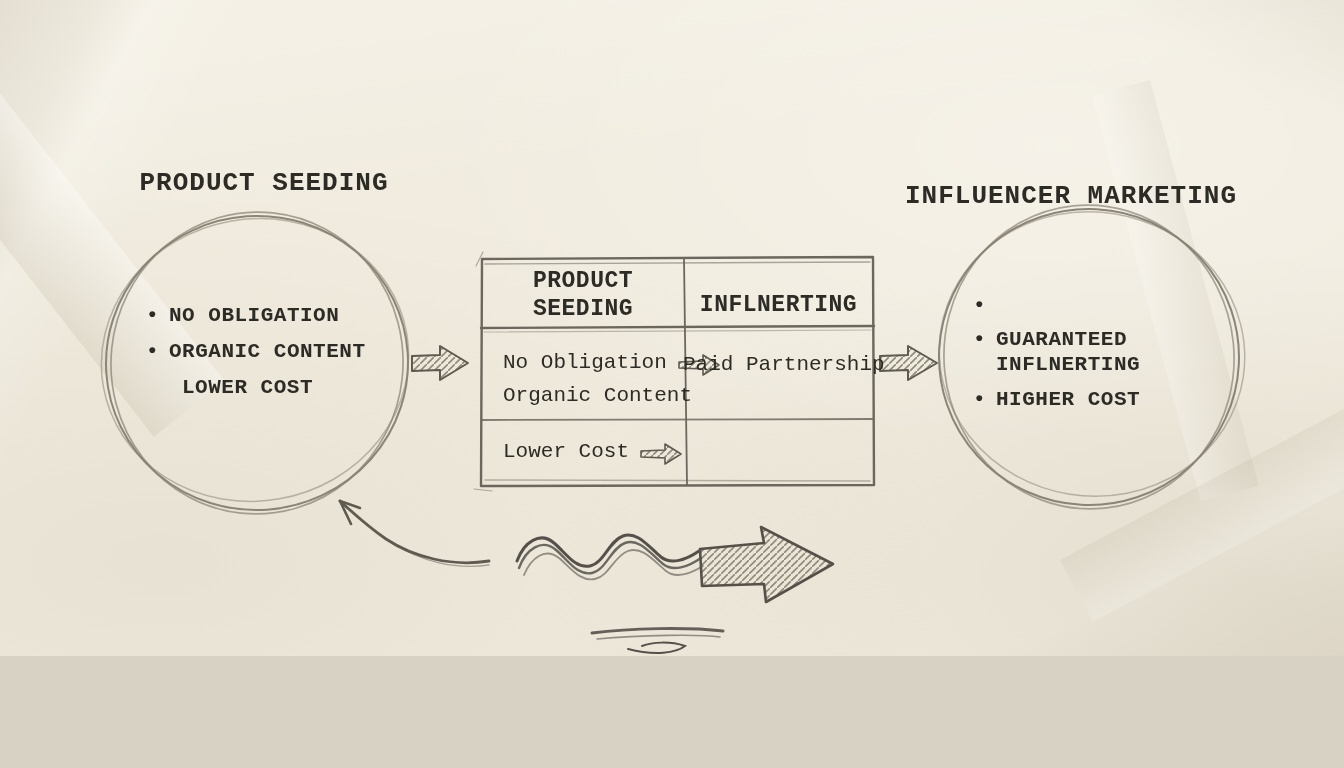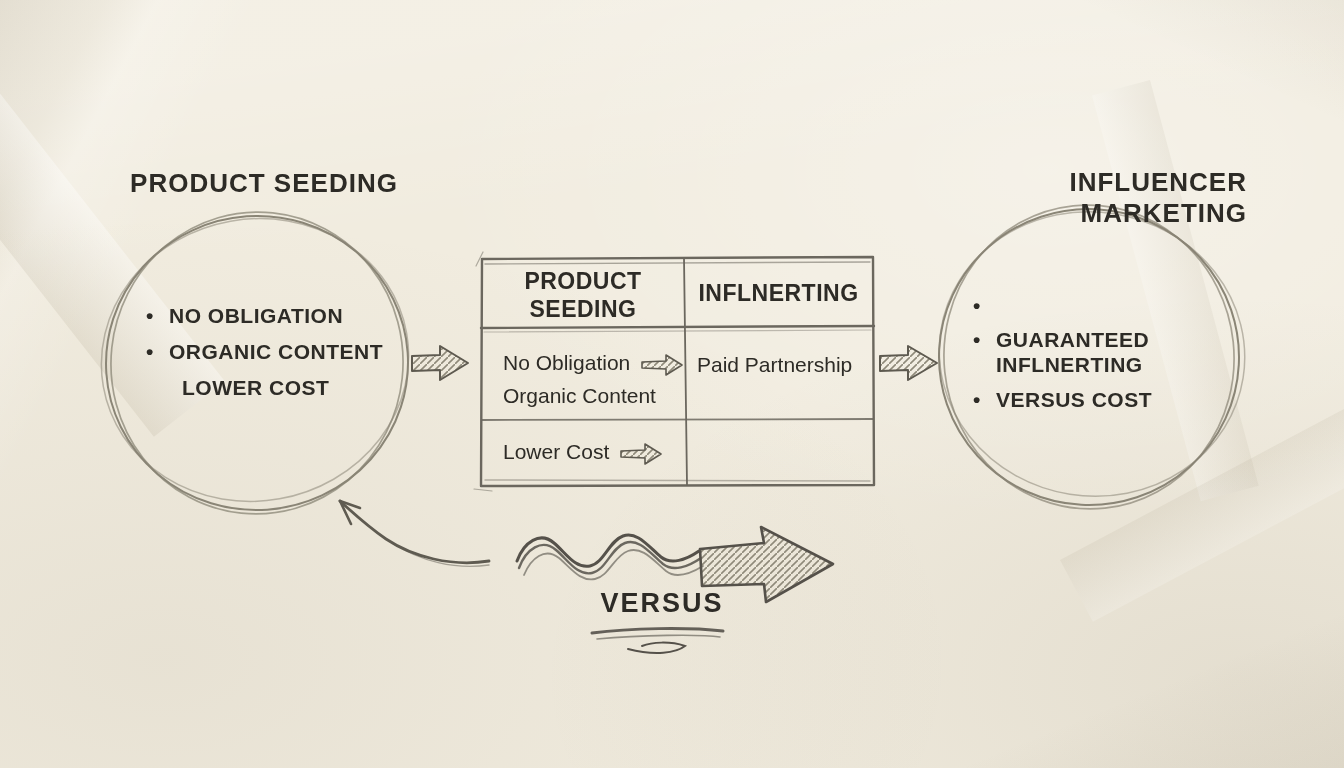--- a/index.html
+++ b/index.html
@@ -1,57 +1,57 @@
 <!DOCTYPE html>
 <html><head>
 <meta charset="utf-8">
 <style>
   html,body{margin:0;padding:0;background:#d8d2c4;}
   .canvas{
-    position:relative;width:1344px;height:768px;overflow:hidden;
+    position:relative;width:1344px;height:656px;overflow:hidden;
     background-color:#f1ecdf;
     background-image:
       linear-gradient(118deg, rgba(120,106,78,0.13) 0%, rgba(120,106,78,0.05) 6%, rgba(255,255,255,0.18) 9%, rgba(120,106,78,0.0) 15%),
       linear-gradient(205deg, rgba(120,106,78,0.07) 0%, rgba(120,106,78,0.0) 9%),
       linear-gradient(338deg, rgba(120,106,78,0.10) 0%, rgba(120,106,78,0.0) 12%),
       linear-gradient(172deg, rgba(255,255,255,0.20) 10%, rgba(0,0,0,0) 30%),
       radial-gradient(ellipse at 78% 22%, rgba(255,255,255,0.30), rgba(255,255,255,0) 42%),
       radial-gradient(ellipse at 12% 86%, rgba(118,104,76,0.08), rgba(118,104,76,0) 48%),
       radial-gradient(ellipse at 92% 88%, rgba(118,104,76,0.10), rgba(118,104,76,0) 40%);
-    font-family:Liberation Sans, sans-serif;
+    font-family:Liberation Mono, monospace;
     color:#2d2b26;
   }
   .crease{position:absolute;pointer-events:none;}
   .crease.c1{left:-120px;top:-60px;width:560px;height:90px;transform:rotate(52deg);transform-origin:0 0;
     background:linear-gradient(to bottom, rgba(255,255,255,0.35), rgba(124,110,80,0.10));}
   .crease.c2{left:1150px;top:80px;width:420px;height:60px;transform:rotate(75deg);transform-origin:0 0;
     background:linear-gradient(to bottom, rgba(124,110,80,0.07), rgba(255,255,255,0.22));}
   .crease.c3{left:1060px;top:560px;width:420px;height:70px;transform:rotate(-28deg);transform-origin:0 0;
     background:linear-gradient(to bottom, rgba(124,110,80,0.08), rgba(255,255,255,0.18));}
   svg.sketch{position:absolute;left:0;top:0;width:1344px;height:768px;}
 
   .title{position:absolute;font-weight:bold;font-size:26px;letter-spacing:1px;text-align:center;}
   .title.left{left:118px;top:168px;width:292px;}
-  .title.right{left:895px;top:167px;width:352px;text-align:right;}
+  .title.right{left:895px;top:181px;width:352px;}
 
   .bullet-list{position:absolute;display:flex;flex-direction:column;}
   .bullet-list.left{left:146px;top:303px;gap:11px;}
   .bullet-list.right{left:973px;top:293px;gap:9px;width:272px;}
   .bullet-item{display:flex;font-weight:bold;font-size:21px;letter-spacing:0.5px;line-height:1.2;}
   .bullet-item .dot{width:23px;flex:0 0 23px;}
   .bullet-item .txt{max-width:225px;}
   .bullet-item.indent{padding-left:36px;}
 
   .tbl-text{position:absolute;}
   .tbl-head{font-weight:bold;font-size:23px;letter-spacing:0.5px;text-align:center;line-height:1.2;}
   .tbl-head.h1{left:493px;top:268px;width:180px;}
-  .tbl-head.h2{left:686px;top:280px;width:185px;}
+  .tbl-head.h2{left:686px;top:292px;width:185px;}
   .tbl-cell{font-size:21px;line-height:1.55;}
   .tbl-cell.c-r1l{left:503px;top:347px;}
-  .tbl-cell.c-r1r{left:697px;top:349px;}
+  .tbl-cell.c-r1r{left:683px;top:349px;}
   .tbl-cell.c-r2l{left:503px;top:436px;}
   .cell-line{display:flex;align-items:center;gap:10px;}
   .cell-arrow{flex:0 0 auto;margin-top:3px;}
 
   .versus{position:absolute;left:592px;top:588px;width:140px;text-align:center;
     font-weight:bold;font-size:27px;letter-spacing:2px;}
 </style>
 </head>
 <body>
 
@@ -140,21 +140,21 @@
   <div class="bullet-list right">
     <div class="bullet-item">
       <span class="dot">•</span>
     </div>
     <div class="bullet-item">
       <span class="dot">•</span>
       <span class="txt">GUARANTEED INFLNERTING</span>
     </div>
     <div class="bullet-item">
       <span class="dot">•</span>
-      <span class="txt">VERSUS COST</span>
+      <span class="txt">HIGHER COST</span>
     </div>
   </div>
 
   <div class="tbl-text tbl-head h1">PRODUCT SEEDING</div>
   <div class="tbl-text tbl-head h2">INFLNERTING</div>
 
   <div class="tbl-text tbl-cell c-r1l">
     <div class="cell-line">
       <span>No Obligation</span>
       <svg class="cell-arrow" width="44" height="26" viewBox="0 0 44 26">
@@ -172,14 +172,13 @@
 
   <div class="tbl-text tbl-cell c-r2l">
     <div class="cell-line">
       <span>Lower Cost</span>
       <svg class="cell-arrow" width="44" height="26" viewBox="0 0 44 26">
         <path d="M2,10 L26,9 L26,3 L42,13 L26,23 L26,17 L2,16 Z" fill="url(#hatch)" stroke="#5e5a50" stroke-width="1.6" stroke-linejoin="round"></path>
       </svg>
     </div>
   </div>
 
-  <div class="versus">VERSUS</div>
 </div>
 
 </body></html>

